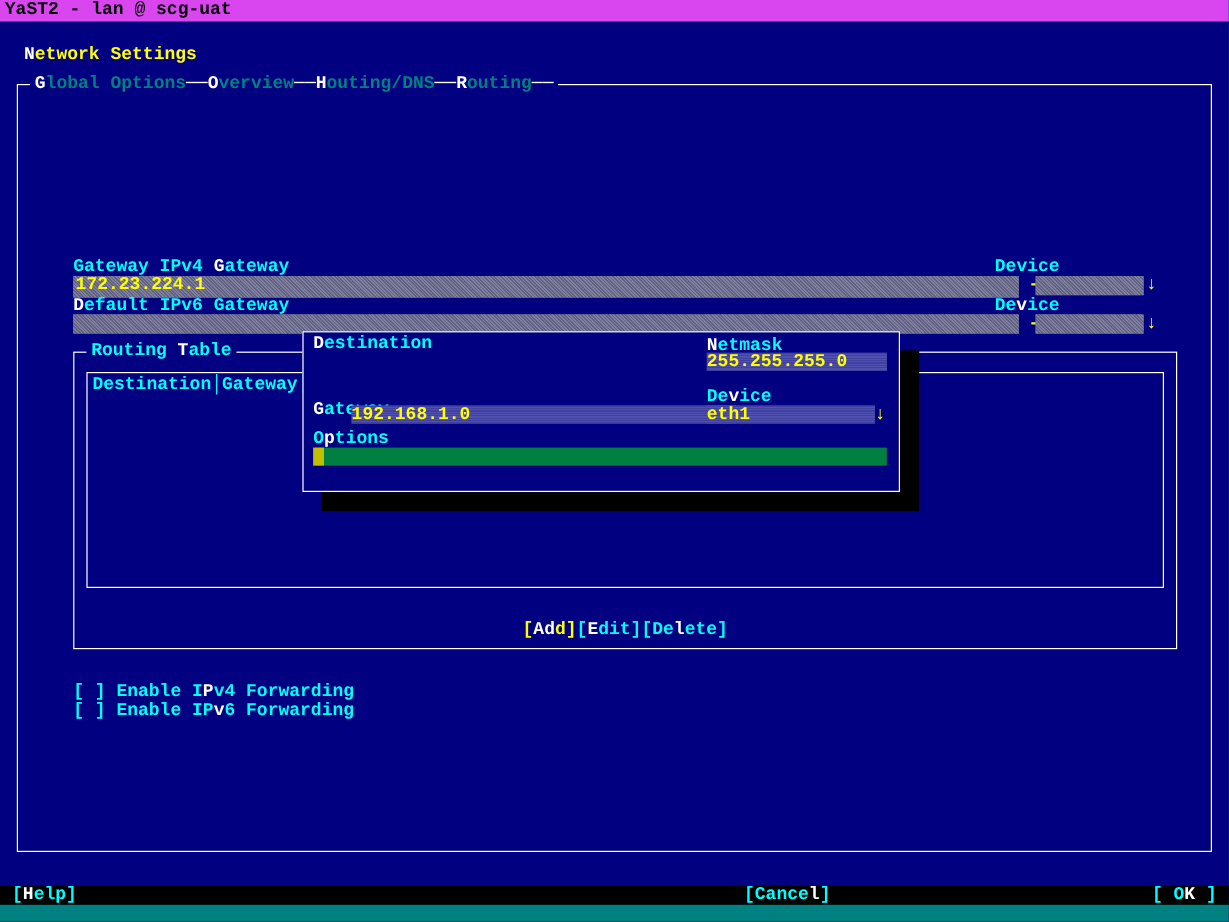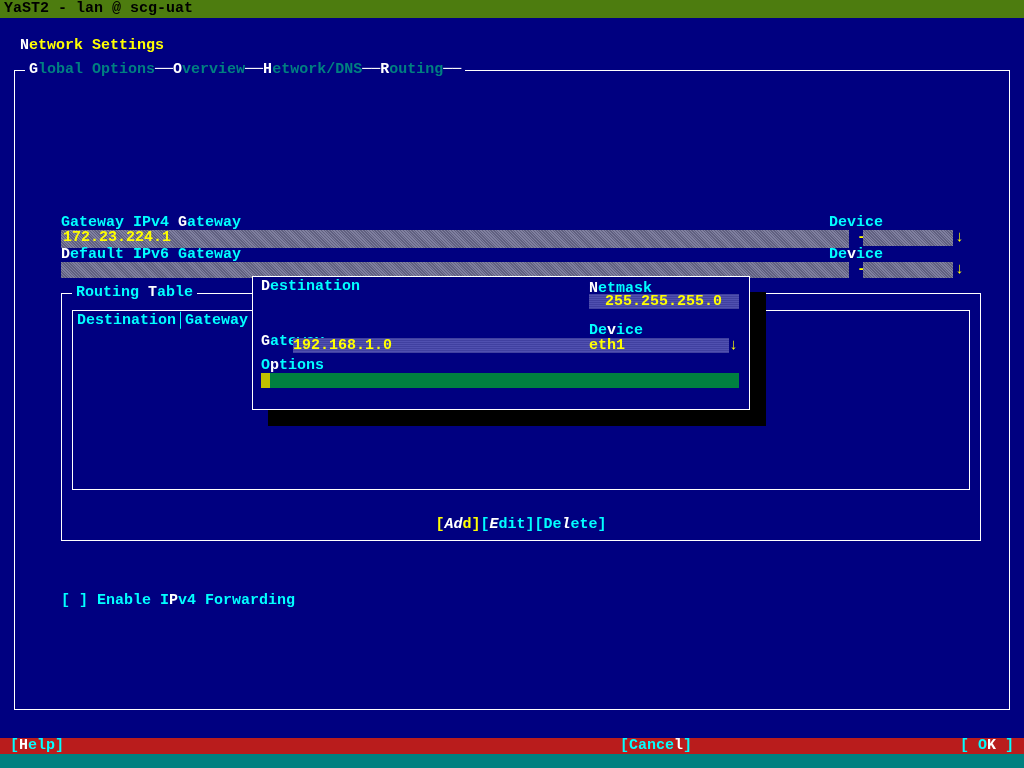--- a/index.html
+++ b/index.html
@@ -7,21 +7,21 @@
     font-family: "Courier New", monospace;
     font-size: 15px;
     font-weight: bold;
     background: #008080;
     width: 1024px;
     height: 768px;
     overflow: hidden;
     line-height: 1.0;
   }
   .titlebar {
-    background: #4d7c0f;
+    background: #d946ef;
     color: #000;
     padding: 1px 4px;
     height: 18px;
   }
   .main {
     position: absolute;
     top: 18px; left: 0; right: 0; bottom: 18px;
     background: #000080;
   }
   .heading {
@@ -89,33 +89,33 @@
     position: absolute; top: 16px; left: 10px; right: 10px; height: 180px;
     border: 1px solid #ffffff;
   }
   .col-hdrs { color: #00ffff; position: absolute; top: 2px; left: 4px; }
 
   .rt-buttons {
     position: absolute; bottom: 8px; left: 0; right: 0;
     text-align: center;
   }
   .btn { color: #00ffff; }
-  .btn .hot { color: #ffffff; font-style: italic; }
+  .btn .hot { color: #ffffff; }
   .btn.active { color: #ffff00; }
   .btn.active .hot { color: #ffffff; }
 
-  .cbx { position: absolute; left: 46px; color: #00ffff; margin-top: 24px; }
+  .cbx { position: absolute; left: 46px; color: #00ffff; }
   .cbx .hot { color: #ffffff; }
   .cbx1 { top: 498px; }
   .cbx2 { top: 514px; }
 
   .bottombar {
     position: absolute;
     left: 0; right: 0; bottom: 14px;
-    background: #b91c1c;
+    background: #000000;
     color: #00ffff;
     height: 16px;
   }
   .bot-help { position: absolute; left: 10px; }
   .bot-cancel { position: absolute; left: 620px; }
   .bot-ok { position: absolute; right: 10px; }
   .bottombar .hot { color: #ffffff; }
 
   
   .dialog-shadow {
@@ -157,21 +157,21 @@
 </div>
 
 <div class="main">
 
   <div class="heading">
     <span class="hot">N</span><span>etwork Settings</span>
   </div>
 
   <div class="outer-frame">
     <div class="tabs">
-      <span><span class="tab-hot">G</span><span>lobal Options</span></span><span class="sep">──</span><span><span class="tab-hot">O</span><span>verview</span></span><span class="sep">──</span><span><span class="tab-hot">H</span><span>etwork/DNS</span></span><span class="sep">──</span><span class="active"><span class="tab-hot">R</span><span>outing</span></span><span class="sep">──</span>
+      <span><span class="tab-hot">G</span><span>lobal Options</span></span><span class="sep">──</span><span><span class="tab-hot">O</span><span>verview</span></span><span class="sep">──</span><span><span class="tab-hot">H</span><span>outing/DNS</span></span><span class="sep">──</span><span class="active"><span class="tab-hot">R</span><span>outing</span></span><span class="sep">──</span>
     </div>
 
     <div class="row1">
       <div class="label ipv4-gw-label"><span>Gateway IPv4 </span><span class="hot">G</span><span>ateway</span></div>
       <div class="label device1-label">Device</div>
       <div class="ipv4-gw-input"><span style="color:#ffff00;">172.23.224.1</span></div>
       <span class="device1-mark">-</span>
       <div class="device1-input"></div>
       <span class="device1-arrow">↓</span>
     </div>
@@ -189,28 +189,29 @@
       <div class="rt-title label"><span>Routing </span><span class="hot">T</span><span>able</span></div>
       <div class="inner-box">
         <div class="col-hdrs">Destination│Gateway│Net</div>
       </div>
       <div class="rt-buttons">
         <span class="btn active"><span>[</span><span class="hot">Ad</span><span>d]</span></span><span class="btn"><span>[</span><span class="hot">E</span><span>dit]</span></span><span class="btn"><span>[De</span><span class="hot">l</span><span>ete]</span></span>
       </div>
     </div>
 
     <div class="cbx cbx1">[ ] Enable I<span class="hot">P</span>v4 Forwarding</div>
+    <div class="cbx cbx2">[ ] Enable IP<span class="hot">v</span>6 Forwarding</div>
 
   </div>
 
   <div class="dialog-shadow"></div>
   <div class="dialog">
     <div class="dlg-label" style="top:2px;left:8px;"><span class="hot">D</span><span>estination</span></div>
     <div class="dlg-label" style="top:4px;left:336px;"><span class="hot">N</span><span>etmask</span></div>
-    <div class="dlg-input-blue" style="top:17px;left:336px;width:150px;padding-left:16px;">255.255.255.0</div>
+    <div class="dlg-input-blue" style="top:17px;left:336px;width:150px;">255.255.255.0</div>
 
     <div class="dlg-label" style="top:46px;left:8px;margin-top:11px;"><span class="hot">G</span><span>ateway</span></div>
     <div class="dlg-label" style="top:46px;left:336px;"><span>De</span><span class="hot">v</span><span>ice</span></div>
     <div class="dlg-input-blue" style="top:61px;left:8px;width:320px;margin-left:32px;">192.168.1.0</div>
     <div class="dlg-input-blue" style="top:61px;left:336px;width:140px;">eth1</div>
     <span class="dev-arrow">↓</span>
 
     <div class="dlg-label" style="top:81px;left:8px;"><span>O</span><span class="hot">p</span><span>tions</span></div>
     <div class="options-input">
       <div class="options-caret"></div>

